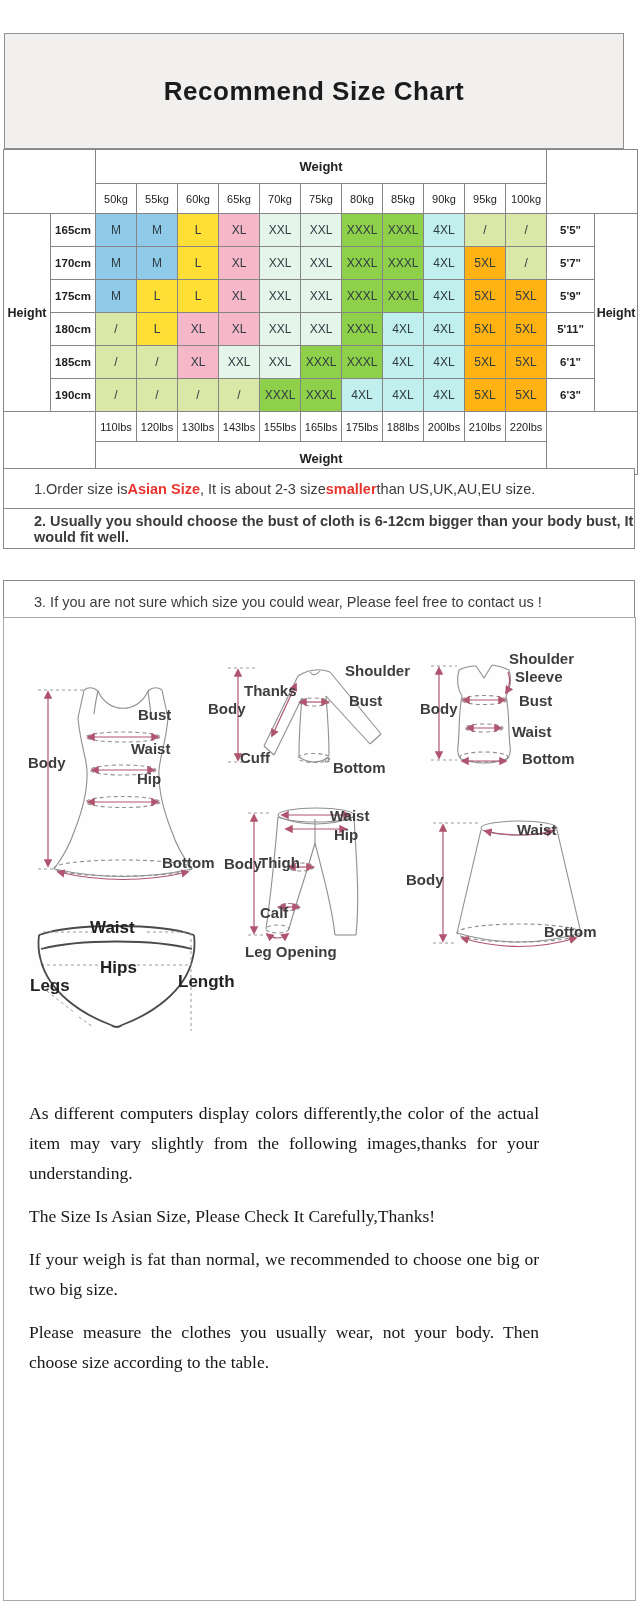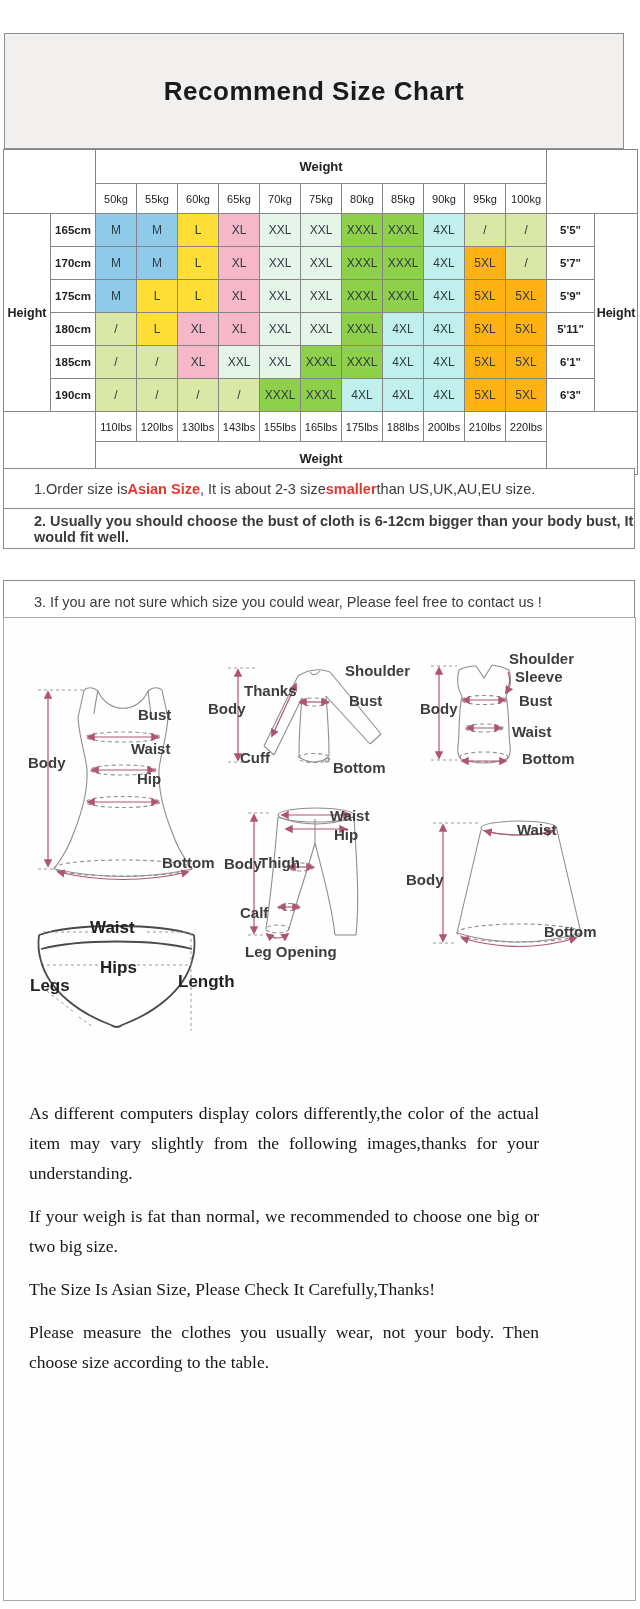--- a/index.html
+++ b/index.html
@@ -379,31 +379,31 @@
   <span class="dlabel" style="left:511px;top:50px">Sleeve</span>
   <span class="dlabel" style="left:416px;top:82px">Body</span>
   <span class="dlabel" style="left:515px;top:74px">Bust</span>
   <span class="dlabel" style="left:508px;top:105px">Waist</span>
   <span class="dlabel" style="left:518px;top:132px">Bottom</span>
 
   <span class="dlabel" style="left:326px;top:189px">Waist</span>
   <span class="dlabel" style="left:330px;top:208px">Hip</span>
   <span class="dlabel" style="left:220px;top:237px">Body</span>
   <span class="dlabel" style="left:255px;top:236px">Thigh</span>
-  <span class="dlabel" style="left:236px;top:286px">Calf</span>
+  <span class="dlabel" style="left:256px;top:286px">Calf</span>
   <span class="dlabel" style="left:241px;top:325px">Leg Opening</span>
 
   <span class="dlabel" style="left:513px;top:203px">Waist</span>
   <span class="dlabel" style="left:402px;top:253px">Body</span>
   <span class="dlabel" style="left:540px;top:305px">Bottom</span>
 
   <span class="dlabel big" style="left:86px;top:300px">Waist</span>
   <span class="dlabel big" style="left:96px;top:340px">Hips</span>
   <span class="dlabel big" style="left:26px;top:358px">Legs</span>
   <span class="dlabel big" style="left:174px;top:354px">Length</span>
 
   <div class="bottom-notes">
     <p>As different computers display colors differently,the color of the actual item may vary slightly from the following images,thanks for your understanding.</p>
+    <p>The Size Is Asian Size, Please Check It Carefully,Thanks!</p>
     <p>If your weigh is fat than normal, we recommended to choose one big or two big size.</p>
-    <p>The Size Is Asian Size, Please Check It Carefully,Thanks!</p>
     <p>Please measure the clothes you usually wear, not your body. Then choose size according to the table.</p>
   </div>
 </div>
 
 </body></html>

